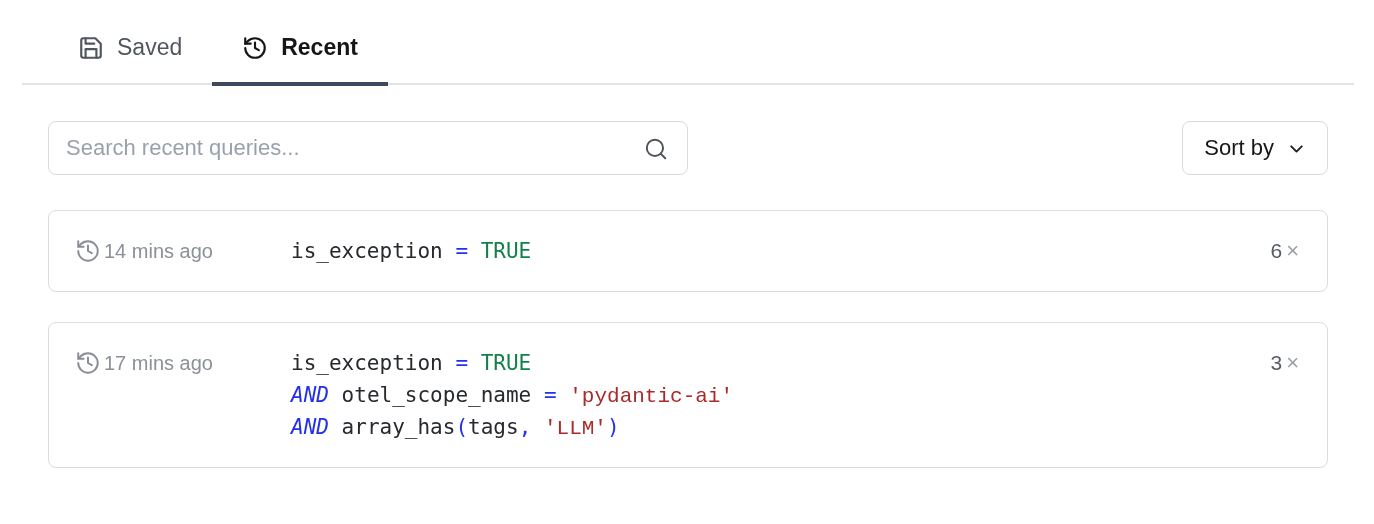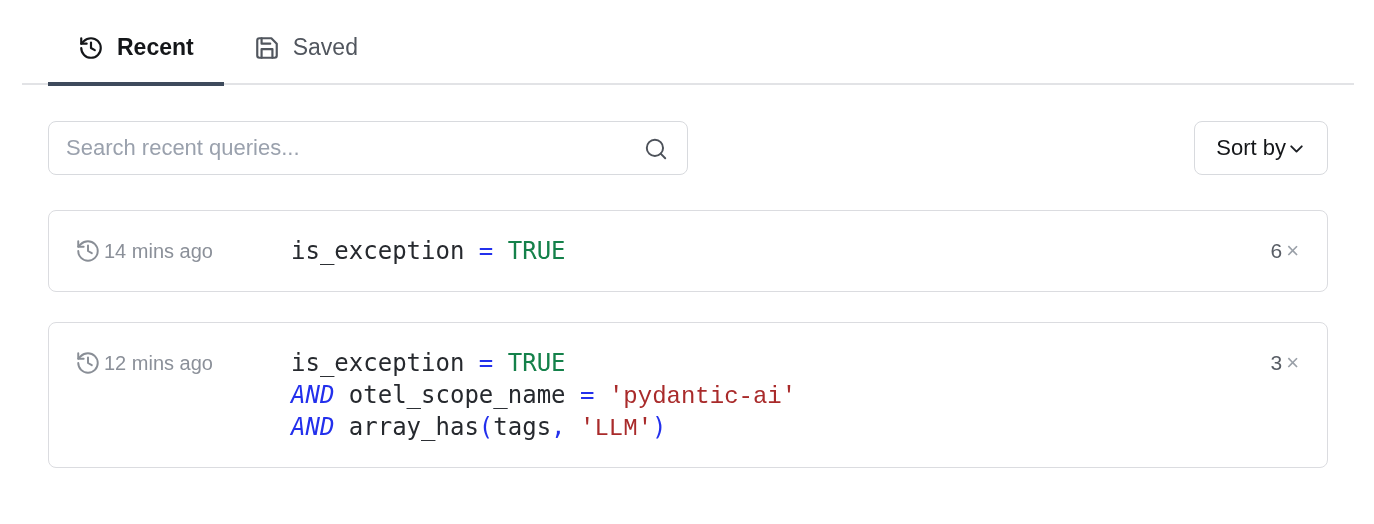--- a/index.html
+++ b/index.html
@@ -39,21 +39,21 @@
   .search-box input {
     border: none; outline: none; background: transparent;
     width: 100%; height: 100%; padding: 0 56px 0 17px;
     font-size: 22px; font-family: "Liberation Sans", sans-serif; color: #2a2e33;
   }
   .search-box input::placeholder { color: #9aa1ad; }
   .search-icon { position: absolute; right: 18px; top: 14px; display: inline-flex; color: #4d525a; }
   .search-icon svg { width: 26px; height: 26px; }
 
   .sort-btn {
-    display: flex; align-items: center; 
+    display: flex; align-items: center; gap: 12px;
     height: 54px; padding: 0 20px 0 21px;
     background: #fff; border: 1px solid #d8dade; border-radius: 8px;
     font-size: 22px; color: #141619; cursor: pointer;
     font-family: "Liberation Sans", sans-serif;
   }
   .sort-btn .chev { display: inline-flex; color: #1d2025; }
   .sort-btn .chev svg { width: 21px; height: 21px; }
 
   
   .cards { margin-top: 35px; display: flex; flex-direction: column; gap: 30px; }
@@ -65,59 +65,59 @@
   .meta {
     flex: none; width: 216px; display: flex; align-items: center; gap: 3px;
     height: 32px;
   }
   .clock { display: inline-flex; color: #898e96; }
   .clock svg { width: 26px; height: 26px; }
   .time { font-size: 20px; color: #8b9099; white-space: nowrap; }
 
   .code {
     flex: 1; font-family: "DejaVu Sans Mono", monospace;
-    font-size: 24px; line-height: 32px; white-space: pre; color: #26292e;
+    font-size: 21px; line-height: 32px; white-space: pre; color: #26292e;
   }
   .code-line { height: 32px; }
   .tok-identifier { color: #26292e; }
   .tok-plain      { color: #26292e; }
   .tok-operator   { color: #2330ec; }
   .tok-keyword    { color: #2330ec; font-style: italic; }
   .tok-boolean    { color: #14814a; }
   .tok-string     { color: #a92b2b; font-family: Liberation Mono, monospace; }
 
   .count { margin-left: auto; display: flex; align-items: center; gap: 4px; line-height: 32px; padding-left: 20px; }
   .count-num { font-size: 21px; color: #585d65; }
   .count-x { font-size: 22px; color: #9aa0a8; }
 </style>
 </head>
 <body>
 
 <div class="page">
 
   <div class="tabs-row">
+    <div class="tab">
+      <span class="tab-icon">
+        <svg viewBox="0 0 24 24" fill="none" stroke="currentColor" stroke-width="2" stroke-linecap="round" stroke-linejoin="round">
+            <path d="M19 21H5a2 2 0 0 1-2-2V5a2 2 0 0 1 2-2h11l5 5v11a2 2 0 0 1-2 2z"></path>
+            <path d="M17 21v-8H7v8"></path>
+            <path d="M7 3v5h8"></path>
+          </svg>
+      </span>
+      <span class="tab-label">Saved</span>
+    </div>
     <div class="tab active">
       <span class="tab-icon">
         <svg viewBox="0 0 24 24" fill="none" stroke="currentColor" stroke-width="2" stroke-linecap="round" stroke-linejoin="round">
             <path d="M3 12a9 9 0 1 0 9-9 9.75 9.75 0 0 0-6.74 2.74L3 8"></path>
             <path d="M3 3v5h5"></path>
             <path d="M12 7v5l3.5 2"></path>
           </svg>
       </span>
       <span class="tab-label">Recent</span>
-    </div>
-    <div class="tab">
-      <span class="tab-icon">
-        <svg viewBox="0 0 24 24" fill="none" stroke="currentColor" stroke-width="2" stroke-linecap="round" stroke-linejoin="round">
-            <path d="M19 21H5a2 2 0 0 1-2-2V5a2 2 0 0 1 2-2h11l5 5v11a2 2 0 0 1-2 2z"></path>
-            <path d="M17 21v-8H7v8"></path>
-            <path d="M7 3v5h8"></path>
-          </svg>
-      </span>
-      <span class="tab-label">Saved</span>
     </div>
   </div>
   <div class="divider"></div>
 
   <div class="toolbar">
     <div class="search-box">
       <input type="text" placeholder="Search recent queries..." style="">
       <span class="search-icon">
         <svg viewBox="0 0 24 24" fill="none" stroke="currentColor" stroke-width="1.8" stroke-linecap="round">
             <circle cx="11" cy="11" r="7.5"></circle>
@@ -156,21 +156,21 @@
 
   <div class="card">
     <div class="meta">
       <span class="clock">
         <svg viewBox="0 0 24 24" fill="none" stroke="currentColor" stroke-width="1.8" stroke-linecap="round" stroke-linejoin="round">
               <path d="M3 12a9 9 0 1 0 9-9 9.75 9.75 0 0 0-6.74 2.74L3 8"></path>
               <path d="M3 3v5h5"></path>
               <path d="M12 7v5l3.5 2"></path>
             </svg>
       </span>
-      <span class="time">12 mins ago</span>
+      <span class="time">17 mins ago</span>
     </div>
     <div class="code"><div class="code-line"><span class="tok-identifier">is_exception</span><span class="tok-plain"> </span><span class="tok-operator">=</span><span class="tok-plain"> </span><span class="tok-boolean">TRUE</span></div><div class="code-line"><span class="tok-keyword">AND</span><span class="tok-plain"> </span><span class="tok-identifier">otel_scope_name</span><span class="tok-plain"> </span><span class="tok-operator">=</span><span class="tok-plain"> </span><span class="tok-string">'pydantic-ai'</span></div><div class="code-line"><span class="tok-keyword">AND</span><span class="tok-plain"> </span><span class="tok-identifier">array_has</span><span class="tok-operator">(</span><span class="tok-identifier">tags</span><span class="tok-operator">,</span><span class="tok-plain"> </span><span class="tok-string">'LLM'</span><span class="tok-operator">)</span></div></div>
     <div class="count">
       <span class="count-num">3</span>
       <span class="count-x">×</span>
     </div>
   </div>
 </div>
 </div>
 

